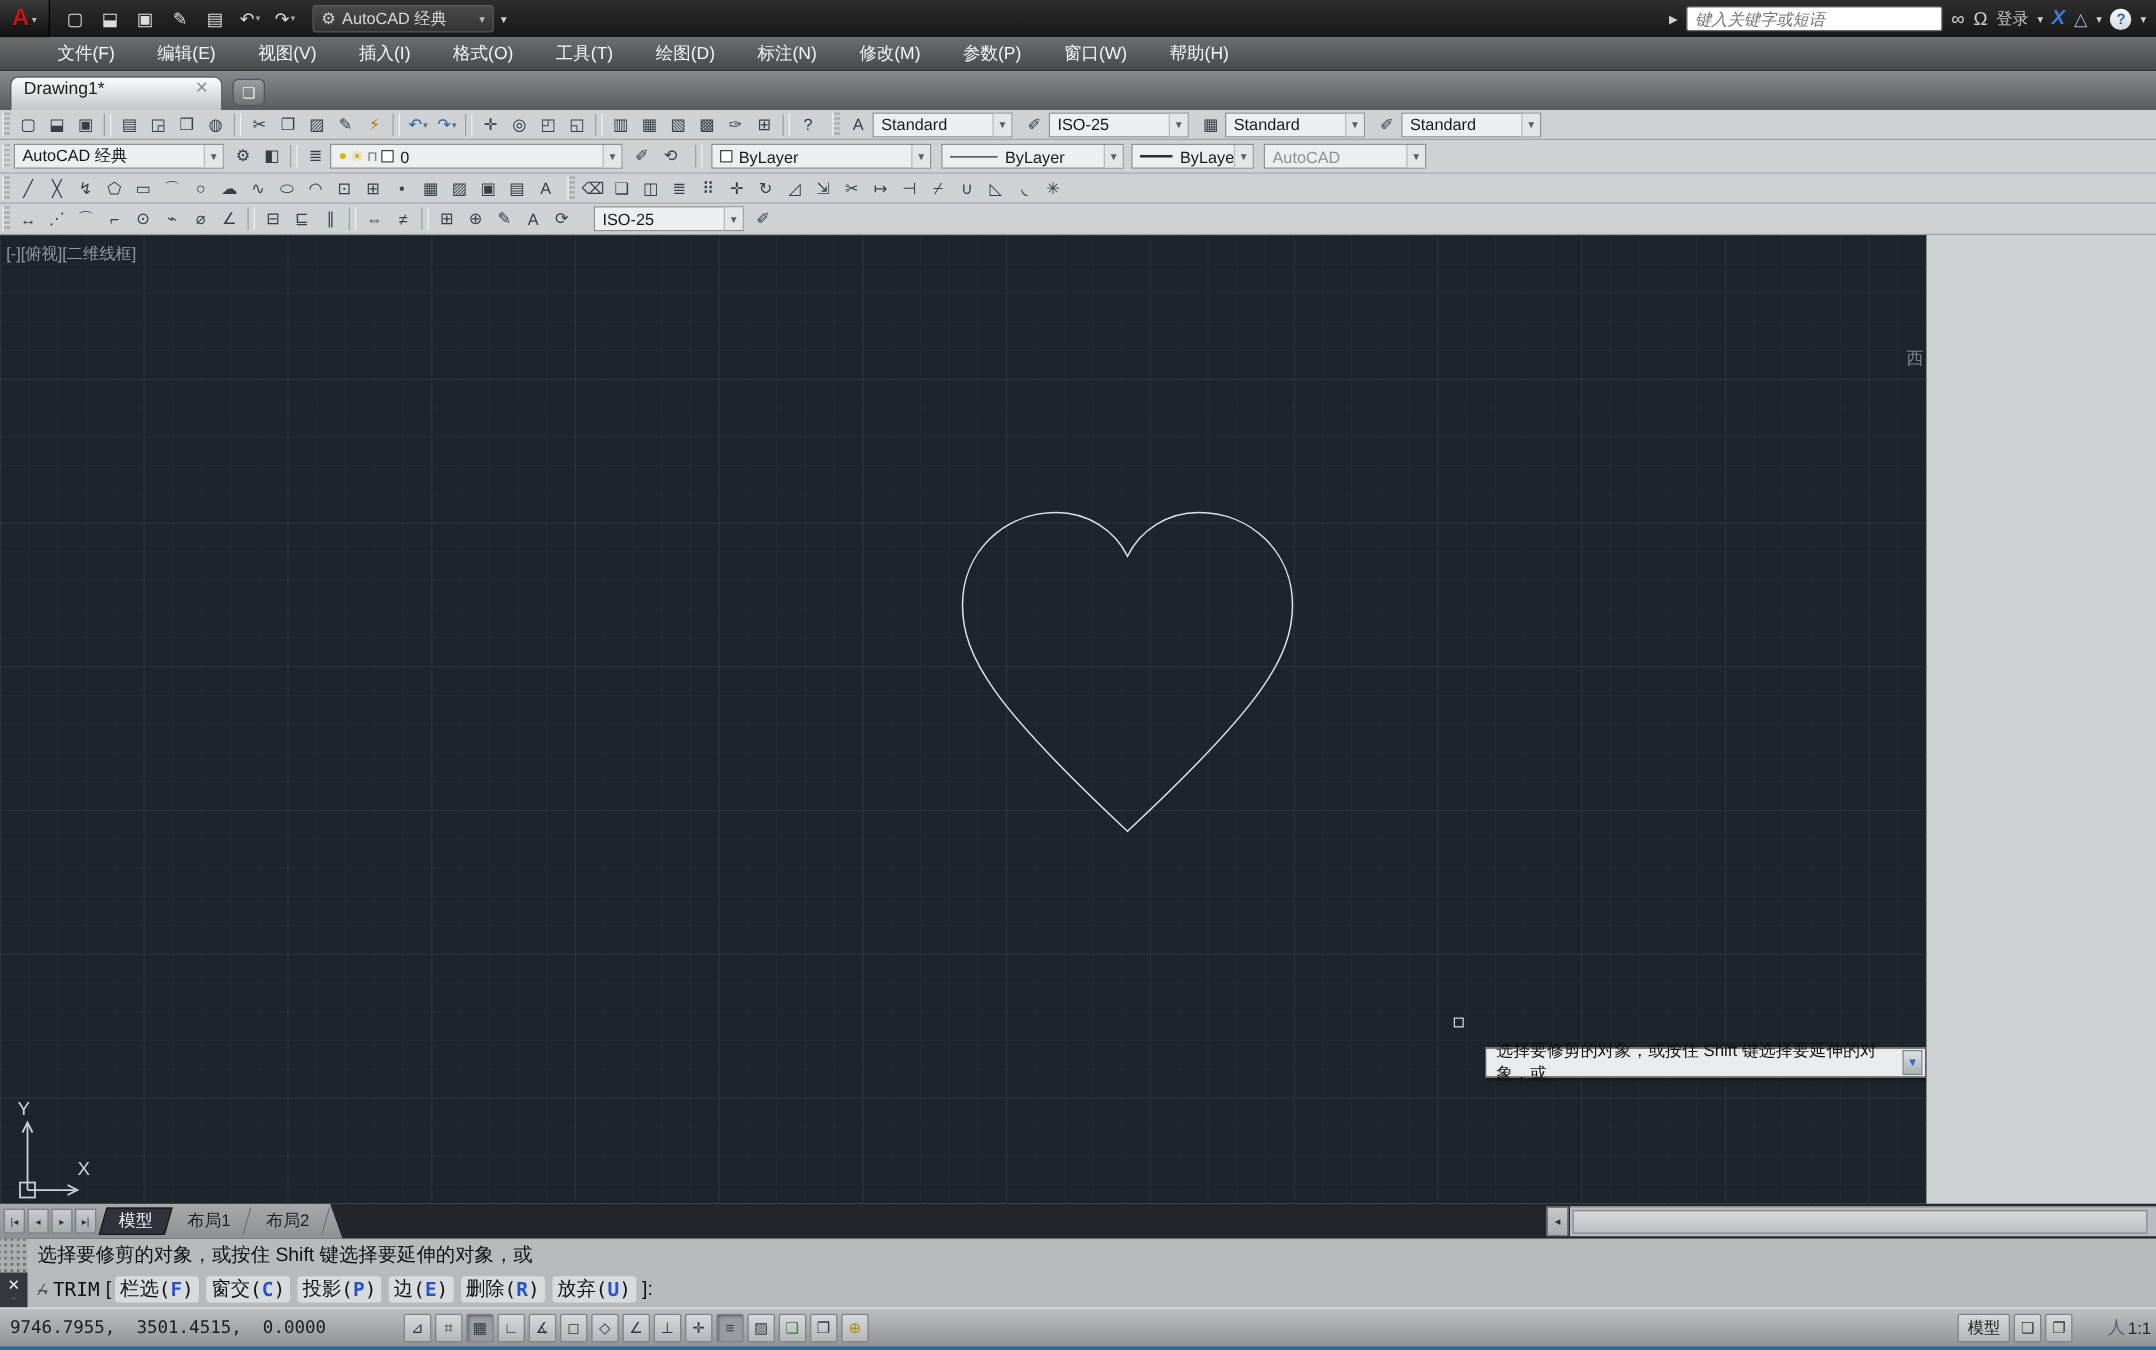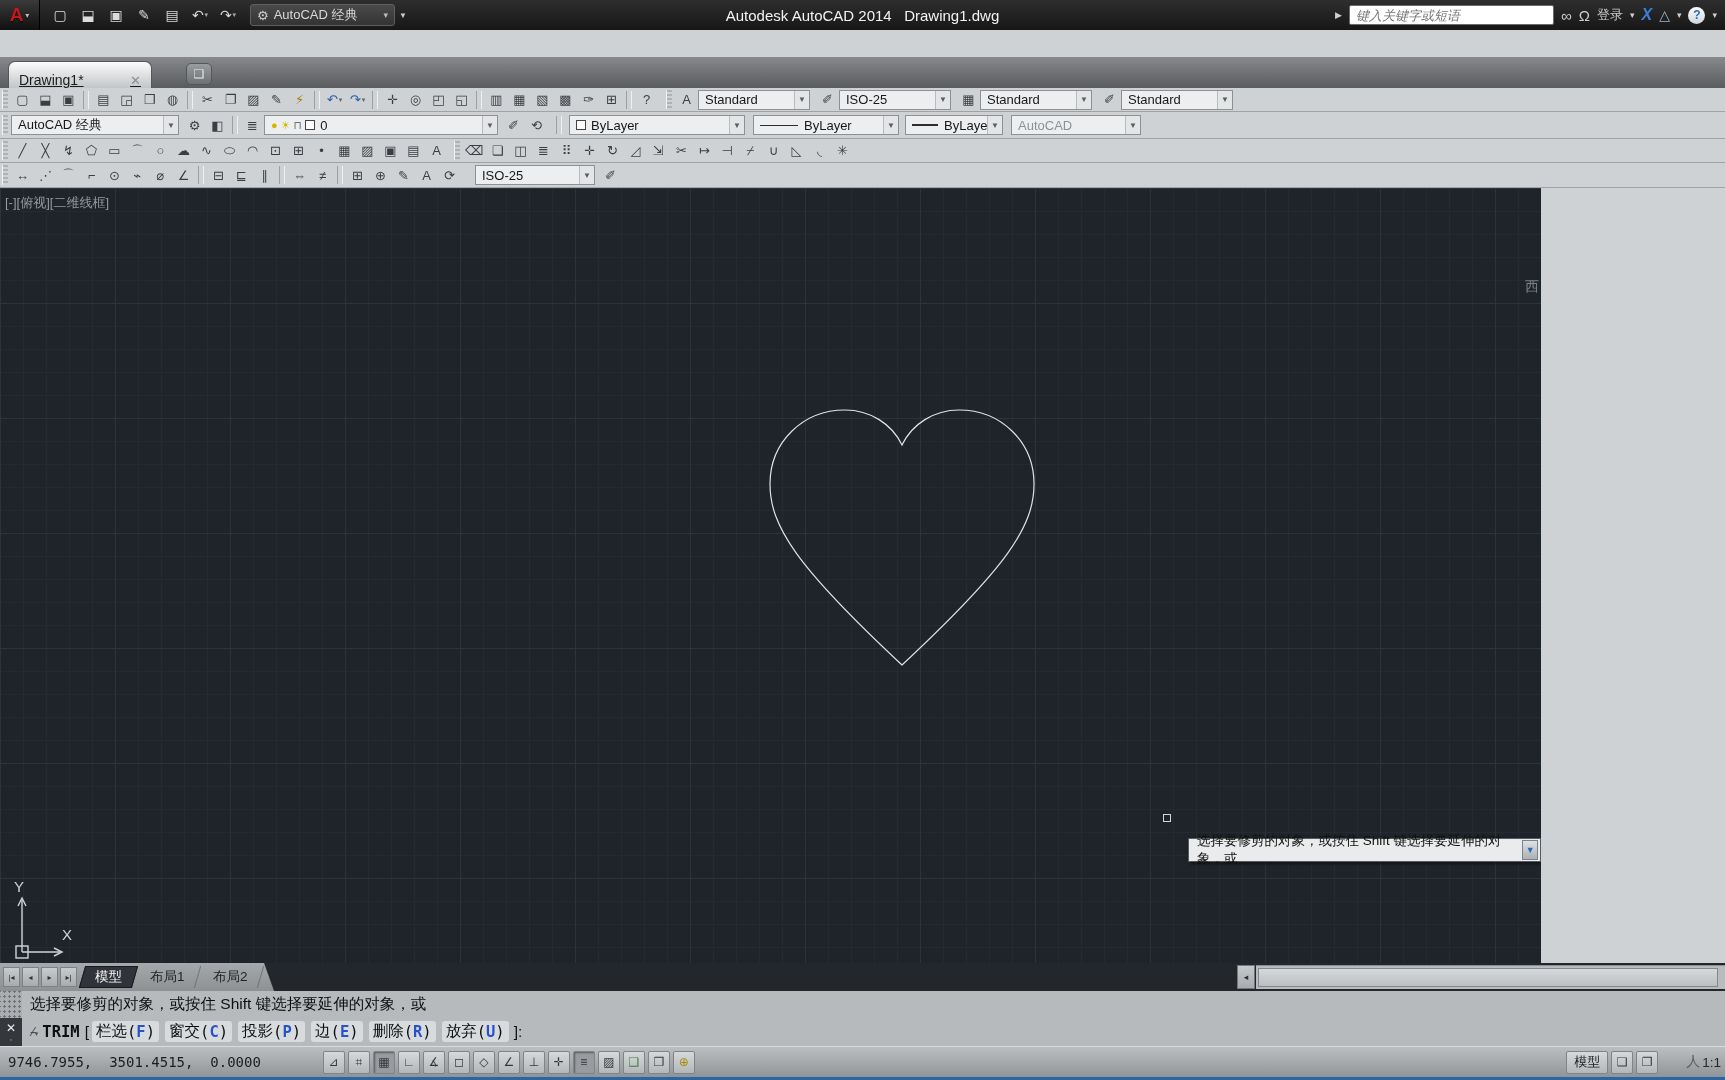--- a/index.html
+++ b/index.html
@@ -37,23 +37,23 @@
 
   
   .menubar { position:absolute; left:0; top:30px; width:1725px; height:27px;
     background:linear-gradient(#6b6d70,#48494c); border-bottom:1px solid #2e2f31;
     display:flex; align-items:center; padding-left:46px; gap:34px; }
   .menu-item { color:#f4f4f4; font-size:14px; cursor:default; }
 
   
   .doctabs { position:absolute; left:0; top:57px; width:1725px; height:31px;
     background:linear-gradient(#87898c,#595b5e); }
-  .doc-tab { position:absolute; left:8px; top:4px; width:144px; height:27px;
+  .doc-tab { position:absolute; left:8px; top:4px; width:170px; height:27px;
     background:linear-gradient(#fbfbfb,#c2c6c8); border:1px solid #55585a; border-bottom:none;
-    border-radius:7px 7px 0 0; display:flex; align-items:flex-end; padding:0 10px; font-size:14px; color:#1c1c1c;text-decoration:underline; }
+    border-radius:7px 7px 0 0; display:flex; align-items:flex-start; padding:0 10px; font-size:14px; color:#1c1c1c; }
   .doc-tab .close { margin-left:auto; color:#8b8f92; font-weight:bold; font-size:13px; }
   .newtab-btn { position:absolute; left:186px; top:6px; width:26px; height:22px; border-radius:5px;
     background:linear-gradient(#9a9da0,#6e7174); border:1px solid #53565a; color:#e8eaec; font-size:12px;
     display:flex; align-items:center; justify-content:center; }
 
   
   .trow { position:absolute; left:0; width:1725px; background:#ced2d5; border-bottom:1px solid #9fa3a6;
     display:flex; align-items:center; }
   .trow1 { top:88px;  height:24px; }
   .trow2 { top:112px; height:27px; }
@@ -121,21 +121,21 @@
     background-image:radial-gradient(#6e7275 1px, transparent 1.2px); background-size:5px 5px; background-position:2px 3px; }
   .cmd-close { height:28px; background:#34383c; color:#f0f0f0; font-size:12px; display:flex; flex-direction:column;
     align-items:center; justify-content:center; gap:1px; }
   .cmd-close .sub { font-size:7px; color:#9aa0a5; }
   .cmd-row { position:absolute; left:30px; right:0; height:27px; display:flex; align-items:center;
     font-size:15.5px; color:#0e0f10; }
   .cmd-row1 { top:0; }
   .cmd-row2 { top:27px; }
   .cmd-prompt-icon { color:#44484c; font-size:13px; margin-right:4px; letter-spacing:-2px; }
   .cmd-prompt-icon .dd { font-size:7px; letter-spacing:0; color:#555; }
-  .cmd-verb { font-family:"DejaVu Sans Mono","Liberation Mono",monospace; font-weight:bold; margin-right:5px; }
+  .cmd-verb { font-family:"DejaVu Sans Mono","Liberation Mono",monospace; font-weight:normal; margin-right:5px; }
   .pill { background:#d7dbdd; border-radius:3px; padding:0 4px; margin:0 3px; display:inline-flex; align-items:center; }
   .pill .pk { color:#2a52c8; font-weight:bold; font-family:"DejaVu Sans Mono","Liberation Mono",monospace; }
   .pill .pk::before { content:"("; color:#0e0f10; font-weight:normal; }
   .pill .pk::after  { content:")"; color:#0e0f10; font-weight:normal; }
   .cmd-colon { margin-left:2px; }
 
   
   .status { position:absolute; left:0; top:1046px; width:1725px; height:31px;
     background:linear-gradient(#bcbfc1,#909497); border-top:1px solid #d8dadb; display:flex; align-items:center; }
   .coords { margin-left:8px; font-family:"DejaVu Sans Mono","Liberation Mono",monospace; font-size:14px;
@@ -171,36 +171,50 @@
         <span class="qbtn">▤</span>
         <span class="qbtn">↶<span class="dd">▾</span></span>
         <span class="qbtn">↷<span class="dd">▾</span></span>
       </div>
     <div class="ws-pill">
       <span class="gear">⚙</span>
       <span>AutoCAD 经典</span>
       <span class="arr">▾</span>
     </div>
     <span class="qat-menu">▼</span>
-    <div class="win-title">Autodesk AutoCAD 2014   Drawing1.dwg</div>
     <div class="tb-right">
       <span class="mini">▶</span>
       <input class="search-box" placeholder="键入关键字或短语" style="">
       <span class="tb-ico">∞</span>
       <span class="tb-ico">Ω</span>
       <span class="signin">登录</span>
       <span class="mini">▾</span>
       <span class="x-logo">X</span>
       <span class="a360">△</span>
       <span class="mini">▾</span>
       <span class="help-circ">?</span>
       <span class="mini">▾</span>
     </div>
   </div>
 
+  <div class="menubar">
+
+  <span class="menu-item">文件(F)</span>
+      <span class="menu-item">编辑(E)</span>
+      <span class="menu-item">视图(V)</span>
+      <span class="menu-item">插入(I)</span>
+      <span class="menu-item">格式(O)</span>
+      <span class="menu-item">工具(T)</span>
+      <span class="menu-item">绘图(D)</span>
+      <span class="menu-item">标注(N)</span>
+      <span class="menu-item">修改(M)</span>
+      <span class="menu-item">参数(P)</span>
+      <span class="menu-item">窗口(W)</span>
+      <span class="menu-item">帮助(H)</span>
+    </div>
 
   <div class="doctabs">
     <div class="doc-tab">
       <span>Drawing1*</span>
       <span class="close">✕</span>
     </div>
     <div class="newtab-btn">❏</div>
   </div>
 
   <div class="trow trow1">

